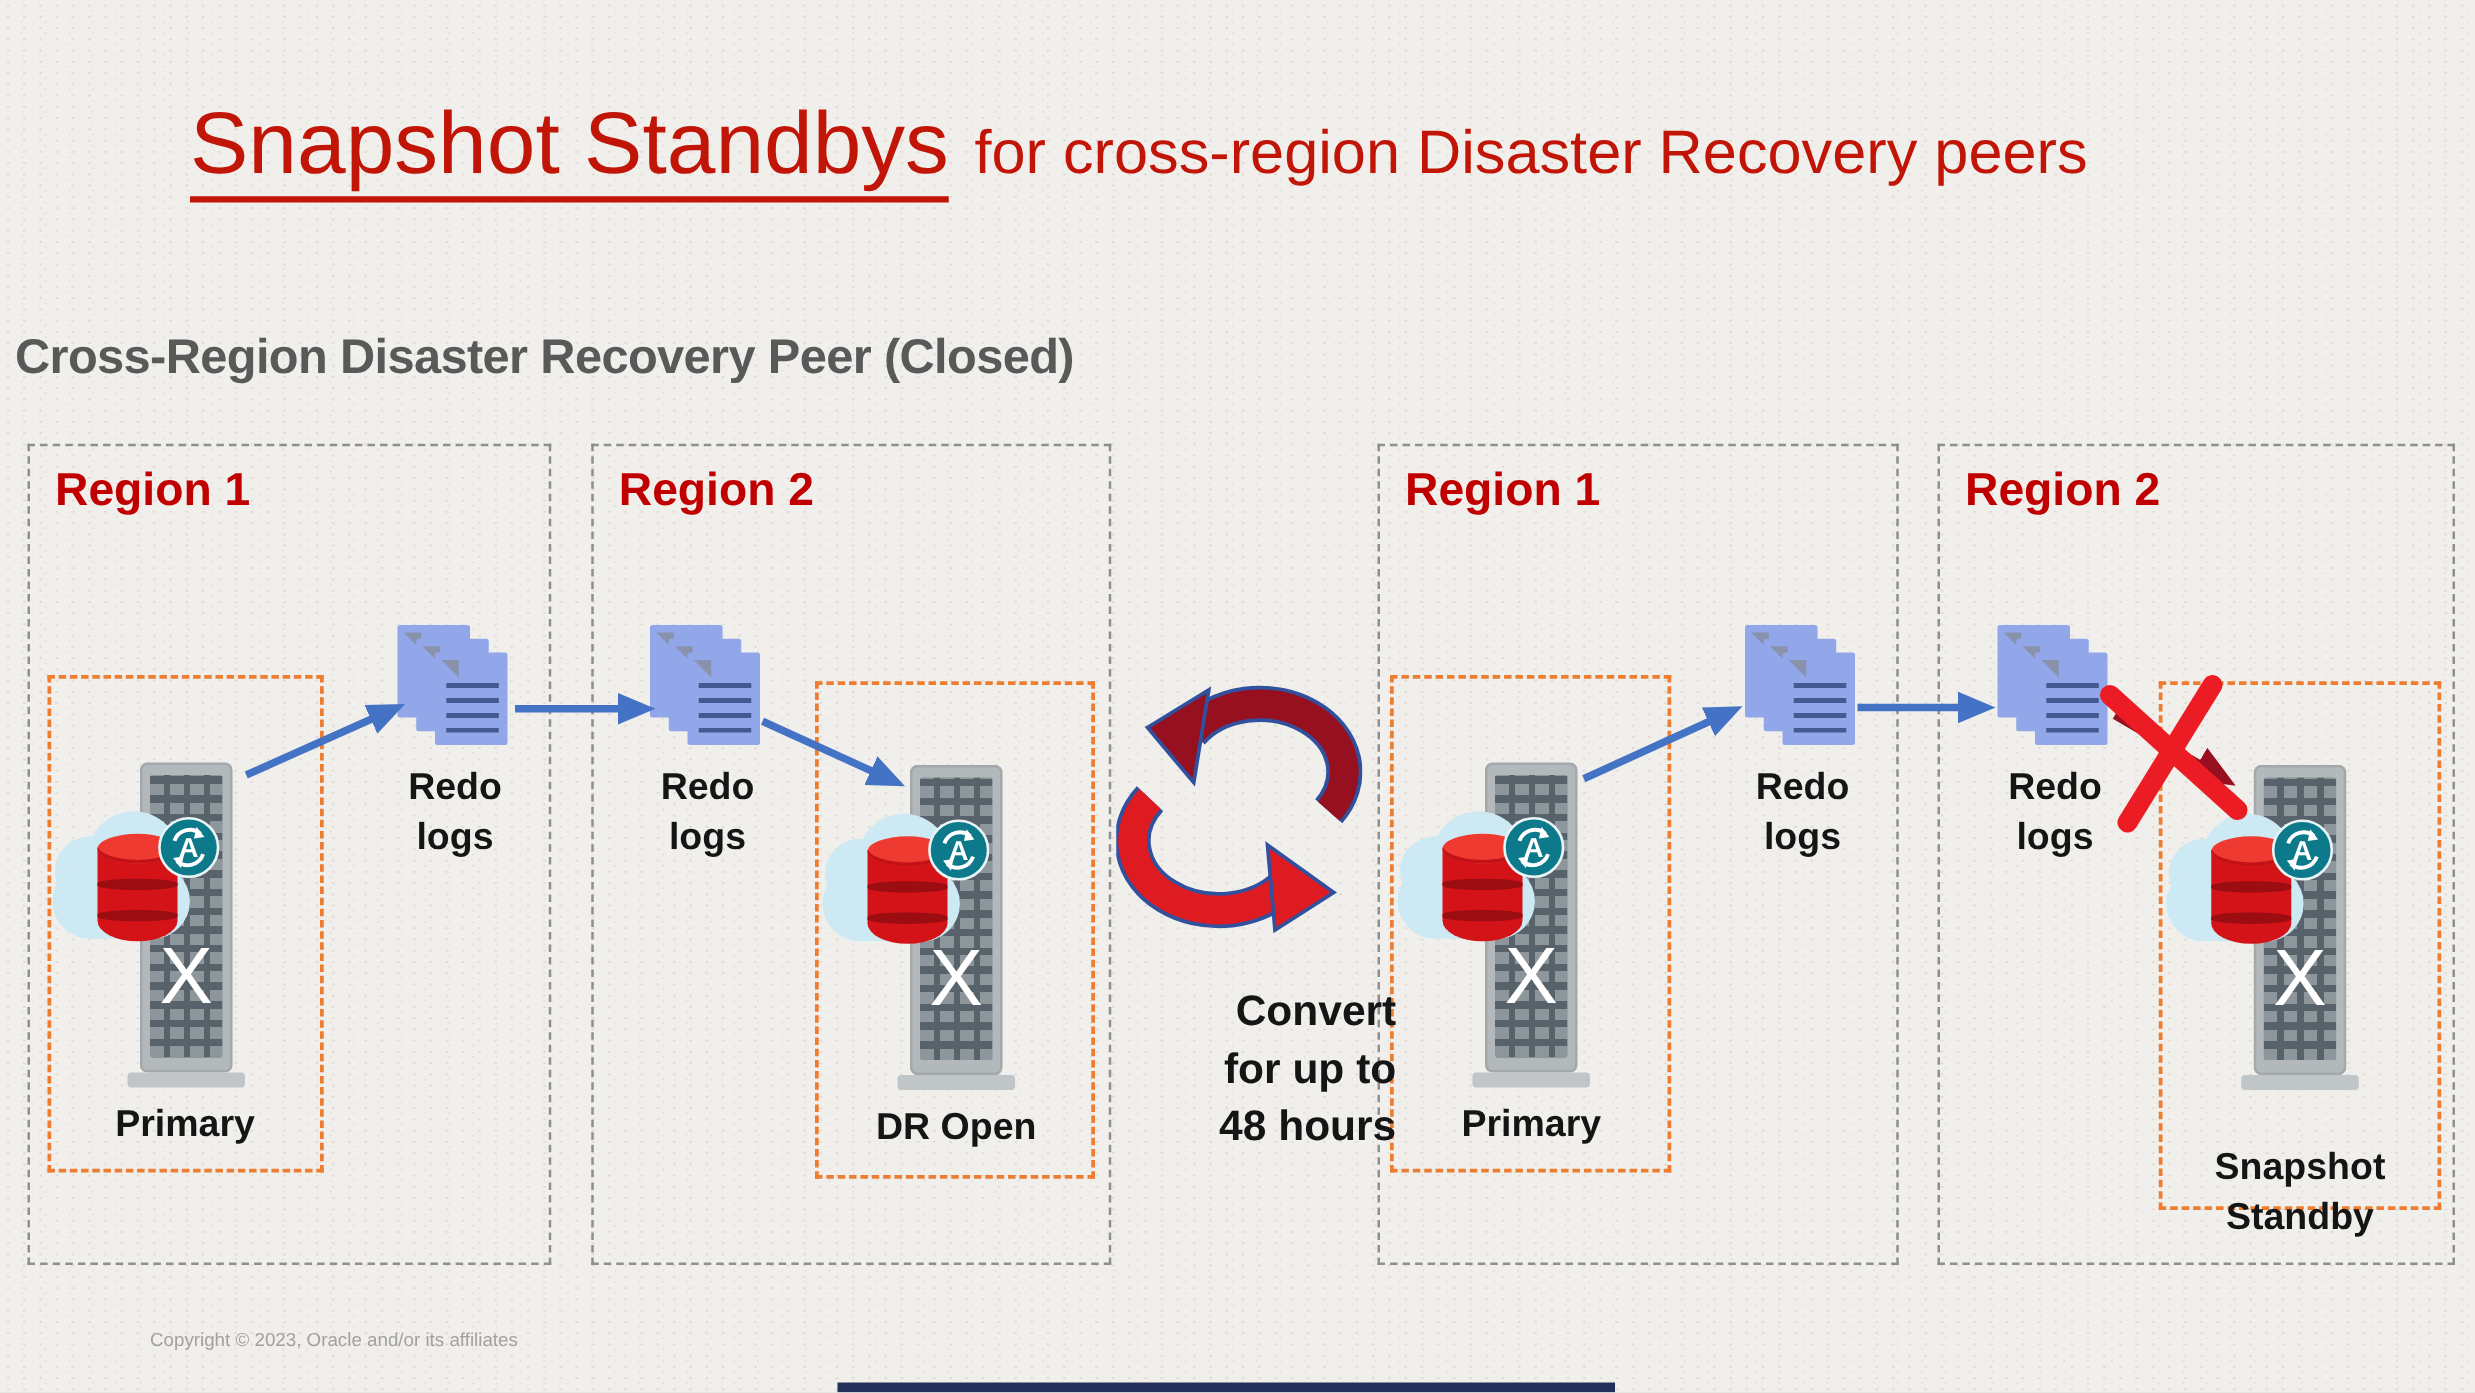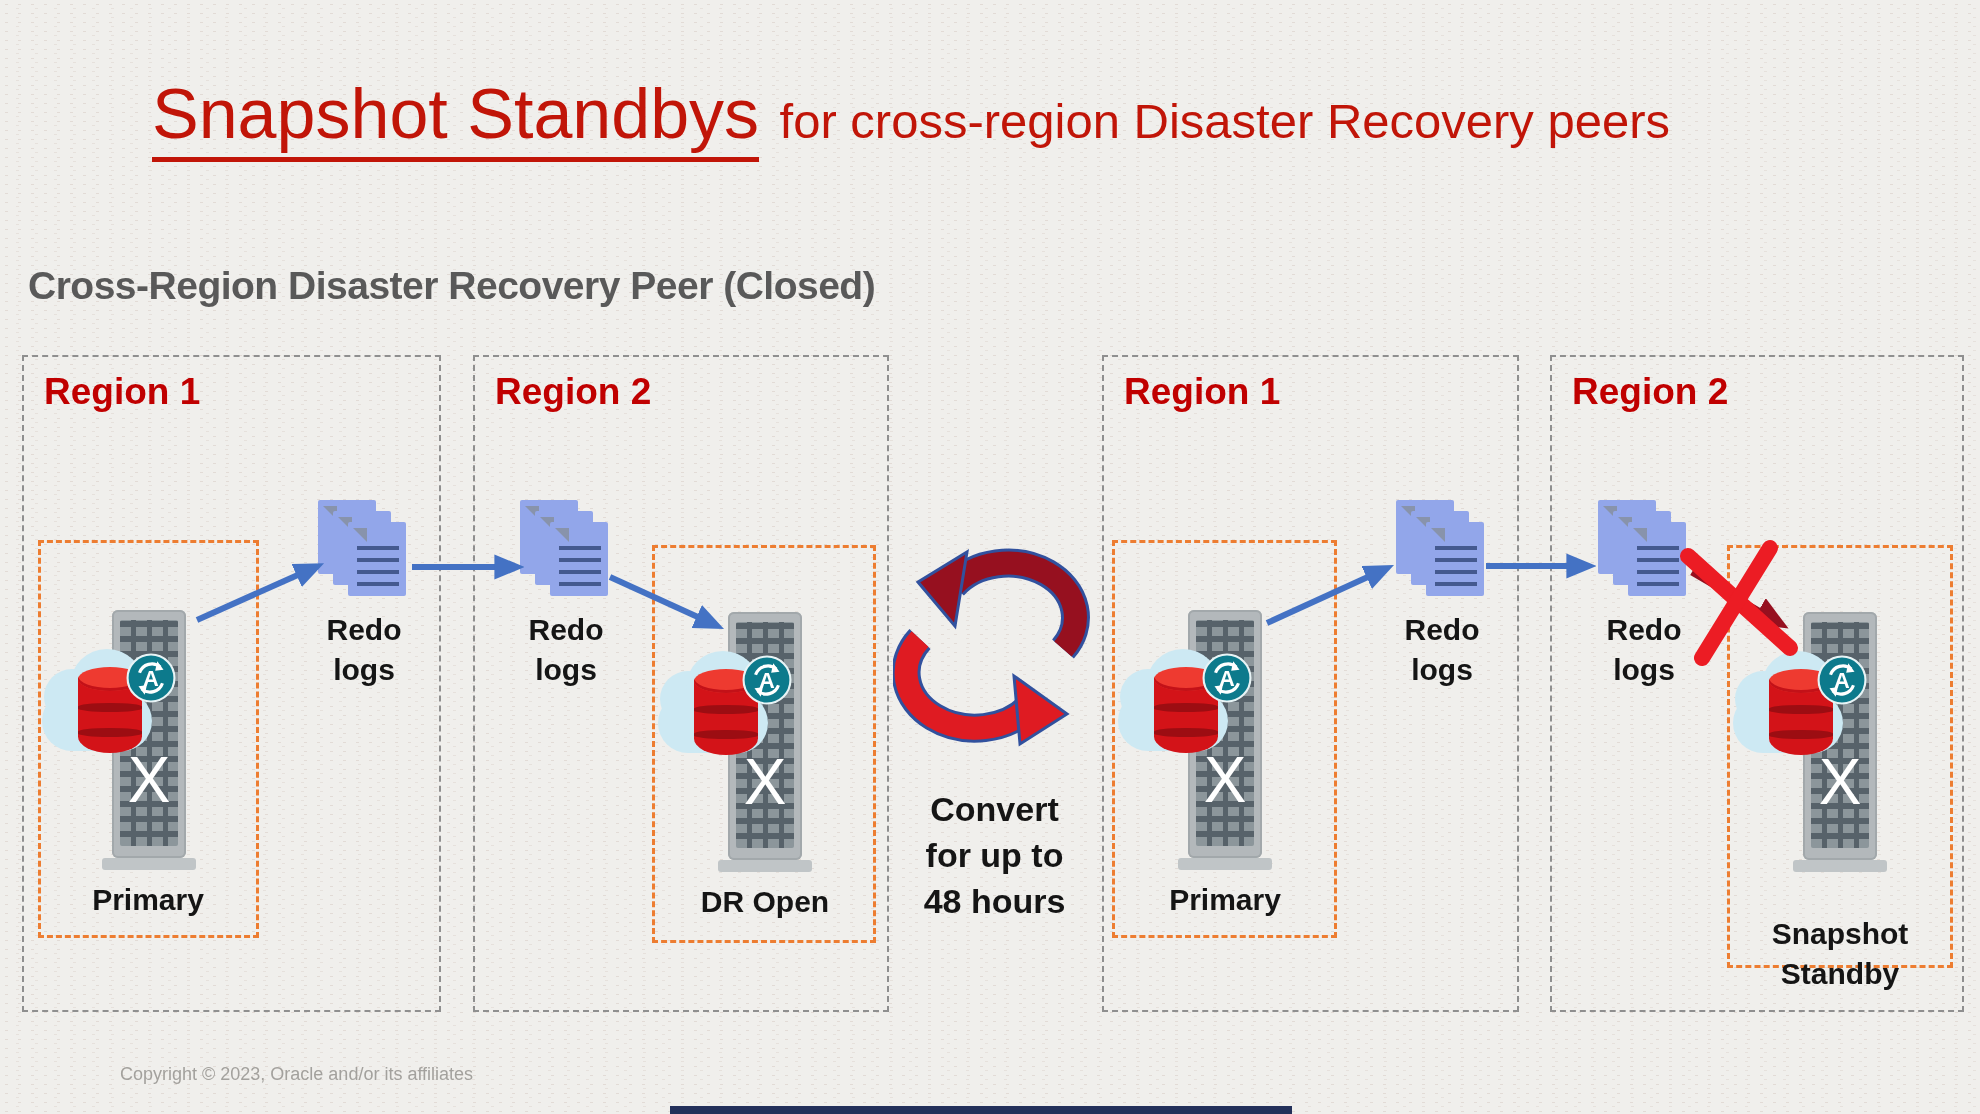--- a/index.html
+++ b/index.html
@@ -48,38 +48,38 @@
   
   .docstack{position:absolute;width:94px;height:98px;}
   .doc{position:absolute;width:58px;height:74px;background:#92a6ea;border-radius:2px;}
   .doc::before{content:"";position:absolute;left:5px;top:6px;width:0;height:0;
     border-top:14px solid #8893ab;border-left:14px solid transparent;}
   .doc.d1{left:0;top:0;} .doc.d2{left:15px;top:11px;} .doc.d3{left:30px;top:22px;}
   .doc-lines{position:absolute;left:9px;right:7px;top:20px;bottom:10px;
     background:repeating-linear-gradient(0deg,#44598f 0 4px, transparent 4px 12px);}
   
   .node-label{position:absolute;width:220px;text-align:center;font-size:30px;font-weight:600;color:#151515;line-height:40px;}
-  .convert-text{position:absolute;left:872px;top:786px;width:245px;text-align:center;
+  .convert-text{position:absolute;left:872px;top:786px;width:245px;text-align:right;
     font-size:34px;font-weight:600;color:#151515;line-height:46px;}
-  .copyright{position:absolute;left:120px;top:1064px;font-size:18px;color:#a3a19d;text-align:center;}
+  .copyright{position:absolute;left:120px;top:1064px;font-size:15px;color:#a3a19d;text-align:center;}
   .bottom-bar{position:absolute;left:670px;top:1106px;width:622px;height:8px;background:#23305a;}
   .arrows{position:absolute;left:0;top:0;width:1980px;height:1114px;pointer-events:none;}
   .convert-icon{position:absolute;left:893px;top:534px;width:197px;height:224px;}
 </style>
 </head>
 <body>
 
 <div class="slide">
 
   <div class="title">
     <span class="title-main">Snapshot Standbys</span>
     <span class="title-suffix">for cross-region Disaster Recovery peers</span>
   </div>
 
-  <div class="sec-header" style="left:28px;top:264px;">Cross-Region Disaster Recovery Peer (Closed)</div>
+  <div class="sec-header" style="left:12px;top:264px;">Cross-Region Disaster Recovery Peer (Closed)</div>
 
   <div class="region-box" style="left:22px;top:355px;width:415px;height:653px;">
     <div class="region-label">Region 1</div>
   </div>
   <div class="region-box" style="left:473px;top:355px;width:412px;height:653px;">
     <div class="region-label">Region 2</div>
   </div>
   <div class="region-box" style="left:1102px;top:355px;width:413px;height:653px;">
     <div class="region-label">Region 1</div>
   </div>

